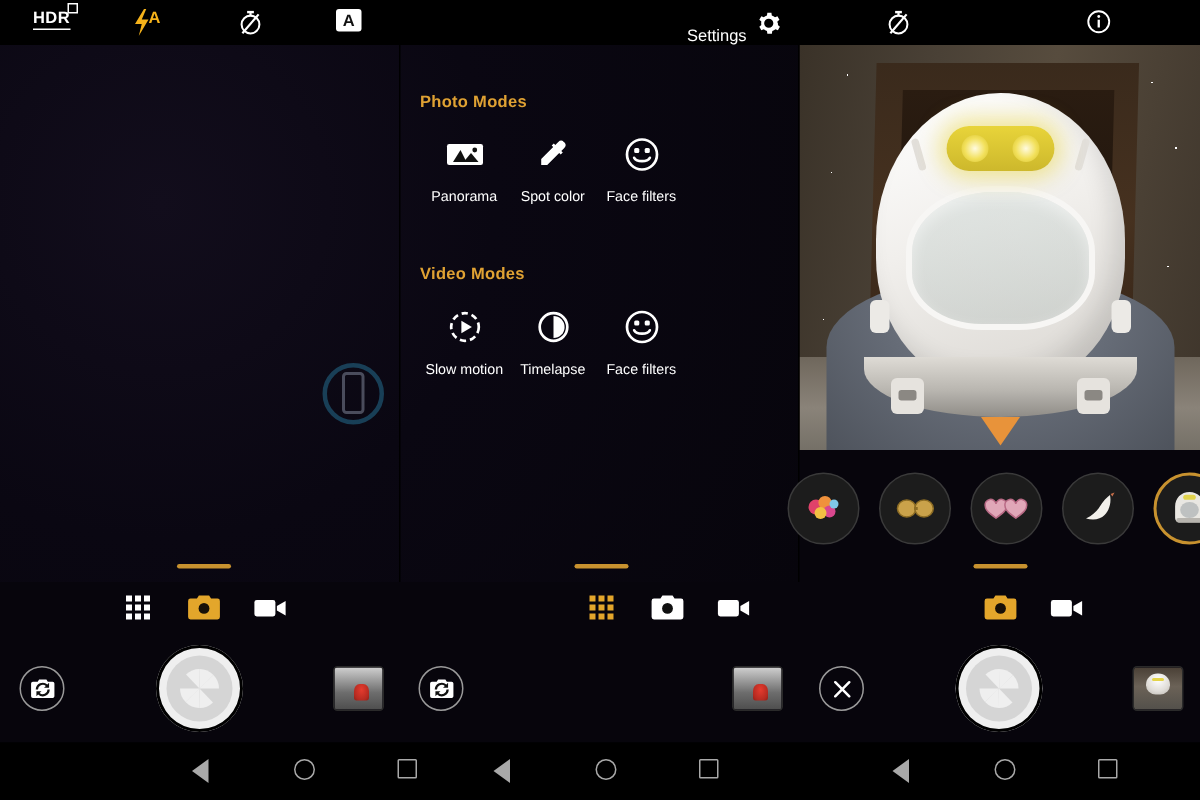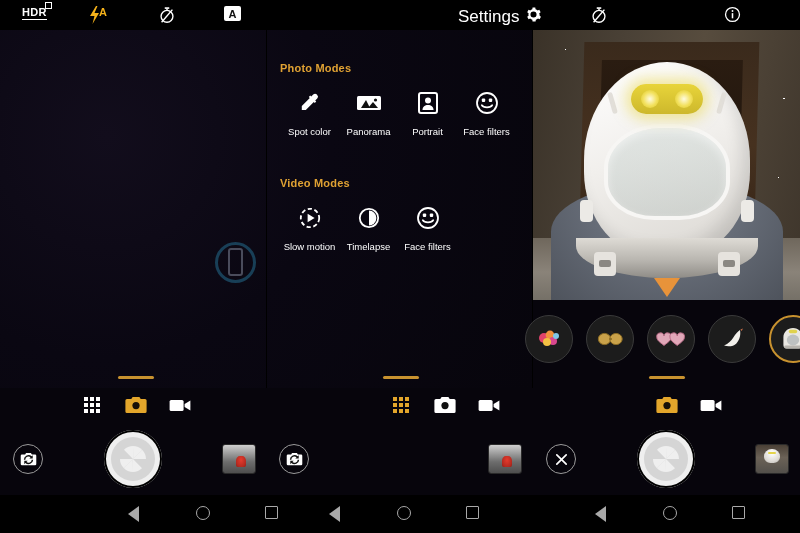--- a/index.html
+++ b/index.html
@@ -26,21 +26,21 @@
         border:1px solid #fff; }
   .hdr-u{ position:absolute; left:0; bottom:-2px; width:100%; height:1px; background:#fff; }
 
   .flash{ position:relative; width:18px; height:18px; }
   .flashA{ position:absolute; right:-1px; top:0px; color:#f5b21a; font-size:11px;
            font-weight:bold; }
 
   .icon-sq-a{ width:17px; height:15px; background:#fff; border-radius:2px; color:#111;
      font-size:11px; font-weight:bold; display:flex; align-items:center; justify-content:center;}
 
-  .settings-lbl{ color:#fff; font-size:17px; margin-right:6px; }
+  .settings-lbl{ color:#fff; font-size:11px; margin-right:6px;margin-top:12px; }
 
   
   .modes{ position:absolute; left:280px; top:62px; width:240px; z-index:25; }
   .mode-head{ color:#e0a233; font-size:11px; font-weight:bold; margin-bottom:16px;
               letter-spacing:.2px; }
   .mode-row{ display:flex; gap:0; }
   .mode-item{ display:flex; flex-direction:column; align-items:center; width:59px; }
   .mode-item .mi-ico{ height:26px; display:flex; align-items:center; justify-content:center;
                       margin-bottom:10px; }
   .mode-item .mi-lbl{ color:#fff; font-size:9.5px; white-space:nowrap; }
@@ -261,49 +261,39 @@
     </div>
   </div>
 
   <div class="modes">
 
     <div class="mode-head">Photo Modes</div>
     <div class="mode-row">
 
       <div class="mode-item">
         <span class="mi-ico">
-          <svg width="24" height="24" viewBox="0 0 24 24">
-            <path fill="#fff" d="M18.9 3.6a2.6 2.6 0 00-3.7 0l-2 2-1-1-1.4 1.4 1 1-8 8V19h4l8-8 1 1 1.4-1.4-1-1 2-2a2.6 2.6 0 000-3.7z"></path>
-          </svg>
-        </span>
-        <span class="mi-lbl">Spot color</span>
-      </div>
-
-      <div class="mode-item">
-        <span class="mi-ico">
           <svg width="26" height="22" viewBox="0 0 26 22">
             <rect x="1" y="4" width="24" height="14" rx="1.5" fill="#fff"></rect>
             <polygon points="5,16 10,8 14,16" fill="#111"></polygon>
             <polygon points="12,16 17,10 22,16" fill="#111"></polygon>
             <circle cx="19.5" cy="8" r="1.6" fill="#111"></circle>
           </svg>
         </span>
         <span class="mi-lbl">Panorama</span>
       </div>
 
       <div class="mode-item">
         <span class="mi-ico">
-          <svg width="22" height="24" viewBox="0 0 22 24">
-            <rect x="2" y="2" width="18" height="20" rx="2" fill="none" stroke="#fff" stroke-width="2"></rect>
-            <circle cx="11" cy="9.5" r="3" fill="#fff"></circle>
-            <path d="M5.5 19c0-3.2 2.5-5 5.5-5s5.5 1.8 5.5 5z" fill="#fff"></path>
+          <svg width="24" height="24" viewBox="0 0 24 24">
+            <path fill="#fff" d="M18.9 3.6a2.6 2.6 0 00-3.7 0l-2 2-1-1-1.4 1.4 1 1-8 8V19h4l8-8 1 1 1.4-1.4-1-1 2-2a2.6 2.6 0 000-3.7z"></path>
           </svg>
         </span>
-        <span class="mi-lbl">Portrait</span>
+        <span class="mi-lbl">Spot color</span>
       </div>
+
 
       <div class="mode-item">
         <span class="mi-ico">
           <svg width="24" height="24" viewBox="0 0 24 24">
             <circle cx="12" cy="12" r="10" fill="none" stroke="#fff" stroke-width="1.8"></circle>
             <rect x="6.8" y="7.6" width="3.4" height="3.4" rx="1" fill="#fff"></rect>
             <rect x="13.8" y="7.6" width="3.4" height="3.4" rx="1" fill="#fff"></rect>
             <path d="M6.8 14.2c1.6 3 8.8 3 10.4 0" fill="none" stroke="#fff" stroke-width="1.8" stroke-linecap="round"></path>
           </svg>
         </span>

